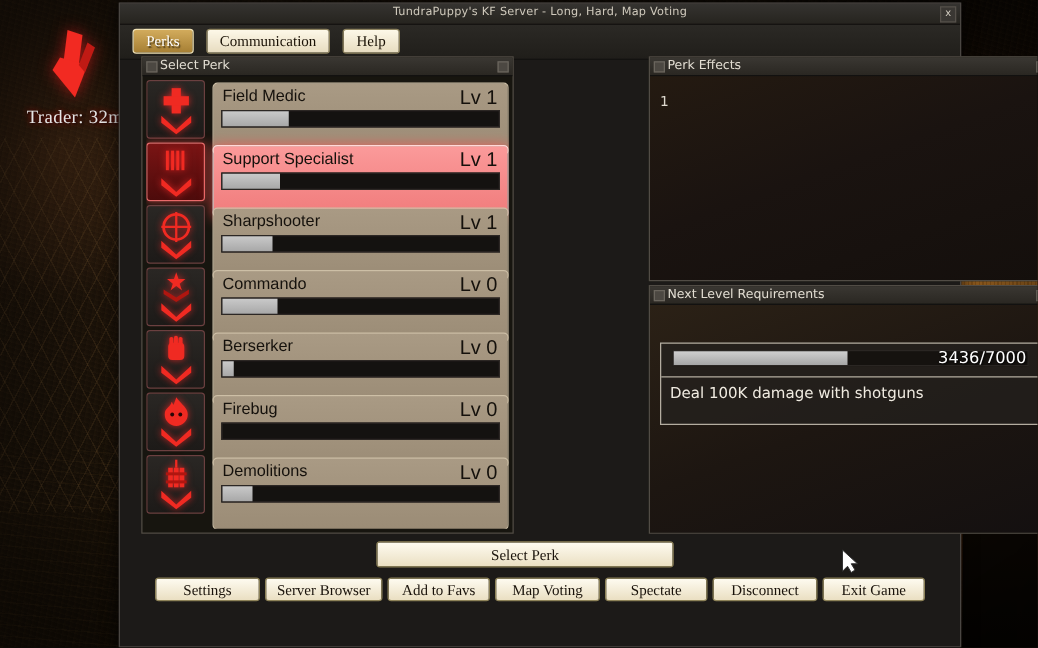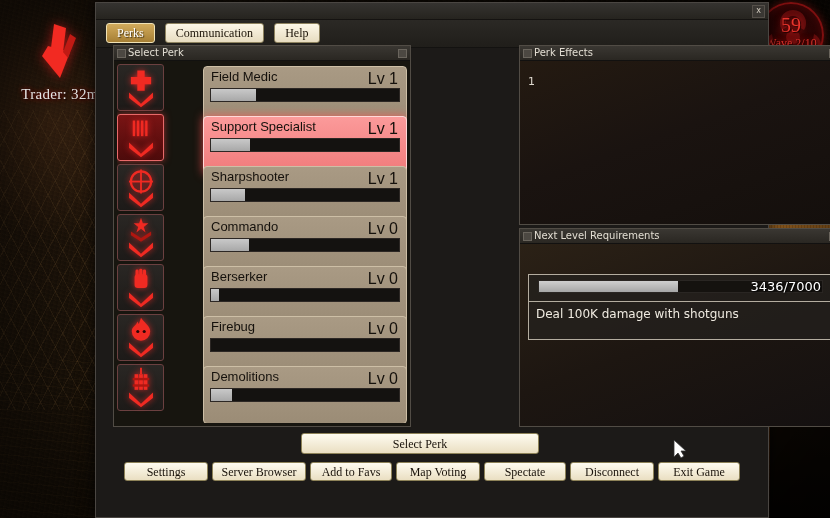--- a/index.html
+++ b/index.html
@@ -236,21 +236,20 @@
     transform: translate(-50%,-50%);
     filter: drop-shadow(0 0 3px rgba(255,40,40,0.75));
   }
   .perk-main {
     position: absolute; left: 53px; right: 0; top: 2px;
     height: 58px;
     background: linear-gradient(180deg, #a99a84 0%, #9b8c76 100%);
     border: 1px solid #cdbfa6;
     border-radius: 4px;
     box-sizing: border-box;
-    margin-left: 33px;
   }
   .perk-row.selected .perk-main {
     background: linear-gradient(180deg, #fb9a9a 0%, #f07b7b 100%);
     border-color: #ffd9d9;
     box-shadow: 0 0 10px rgba(255,80,80,0.75);
   }
   .perk-name {
     position: absolute; left: 7px; top: 2px;
     font-size: 13px;
     font-family: "Liberation Sans", sans-serif;
@@ -372,38 +371,25 @@
     <div class="trader-arrow">
       <svg width="56" height="58" viewBox="0 0 56 58">
         <polygon points="22,2 34,6 31,30 19,26" fill="#f22a22"></polygon>
         <polygon points="16,24 38,30 28,56 10,34" fill="#f22a22"></polygon>
         <polygon points="38,12 44,16 36,36 31,30" fill="#c01a14"></polygon>
       </svg>
     </div>
     <div class="trader-label">Trader: 32m</div>
   </div>
 
-  <div id="wave-hud">
-    <div class="biohazard-ring">
-      <svg width="66" height="66" viewBox="0 0 66 66">
-        <g fill="#8a1414">
-          <circle cx="33" cy="33" r="7"></circle>
-          <path d="M33 6 a13 13 0 0 1 11 20 l-5 -3 a7 7 0 0 0 -6 -11 a7 7 0 0 0 -6 11 l-5 3 a13 13 0 0 1 11 -20z"></path>
-          <path d="M10 52 a13 13 0 0 1 2 -22 l1 6 a7 7 0 0 0 -1 12 a7 7 0 0 0 12 -2 l5 3 a13 13 0 0 1 -19 3z"></path>
-          <path d="M56 52 a13 13 0 0 0 -2 -22 l-1 6 a7 7 0 0 1 1 12 a7 7 0 0 1 -12 -2 l-5 3 a13 13 0 0 0 19 3z"></path>
-        </g>
-      </svg>
-    </div>
-    <div class="wave-count">59</div>
-    <div class="wave-text">Wave 2/10</div>
-  </div>
 
   <div id="dialog">
 
     <div class="title-bar">
+      <div class="title-text">TundraPuppy's KF Server - Long, Hard, Map Voting</div>
       <div class="close-btn">x</div>
     </div>
 
     <div class="tab-strip">
       <div class="tab active">Perks</div>
       <div class="tab">Communication</div>
       <div class="tab">Help</div>
     </div>
 
     <div class="panel" id="panel-select-perk">

